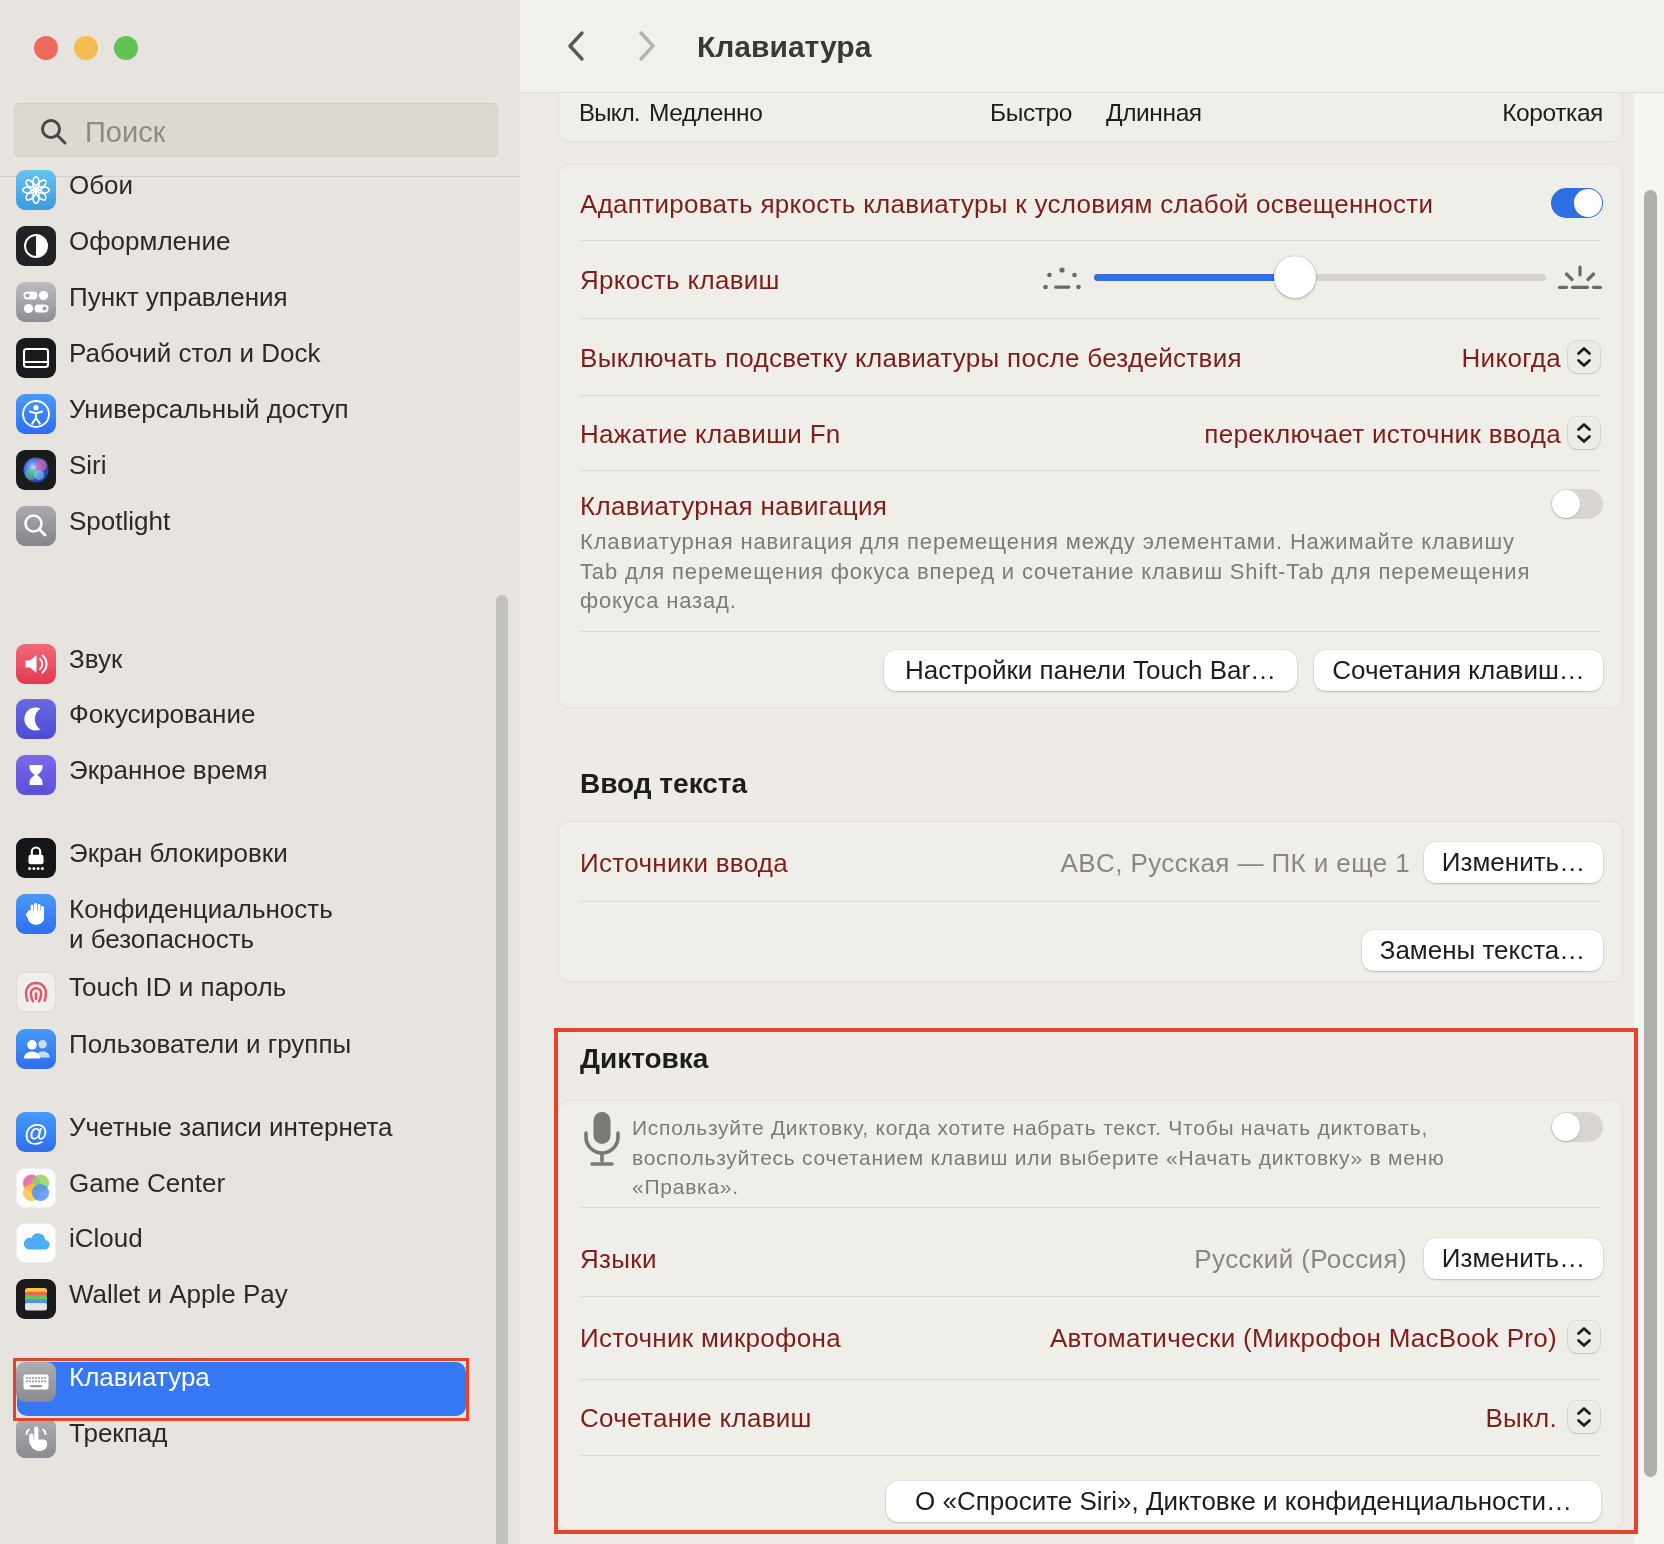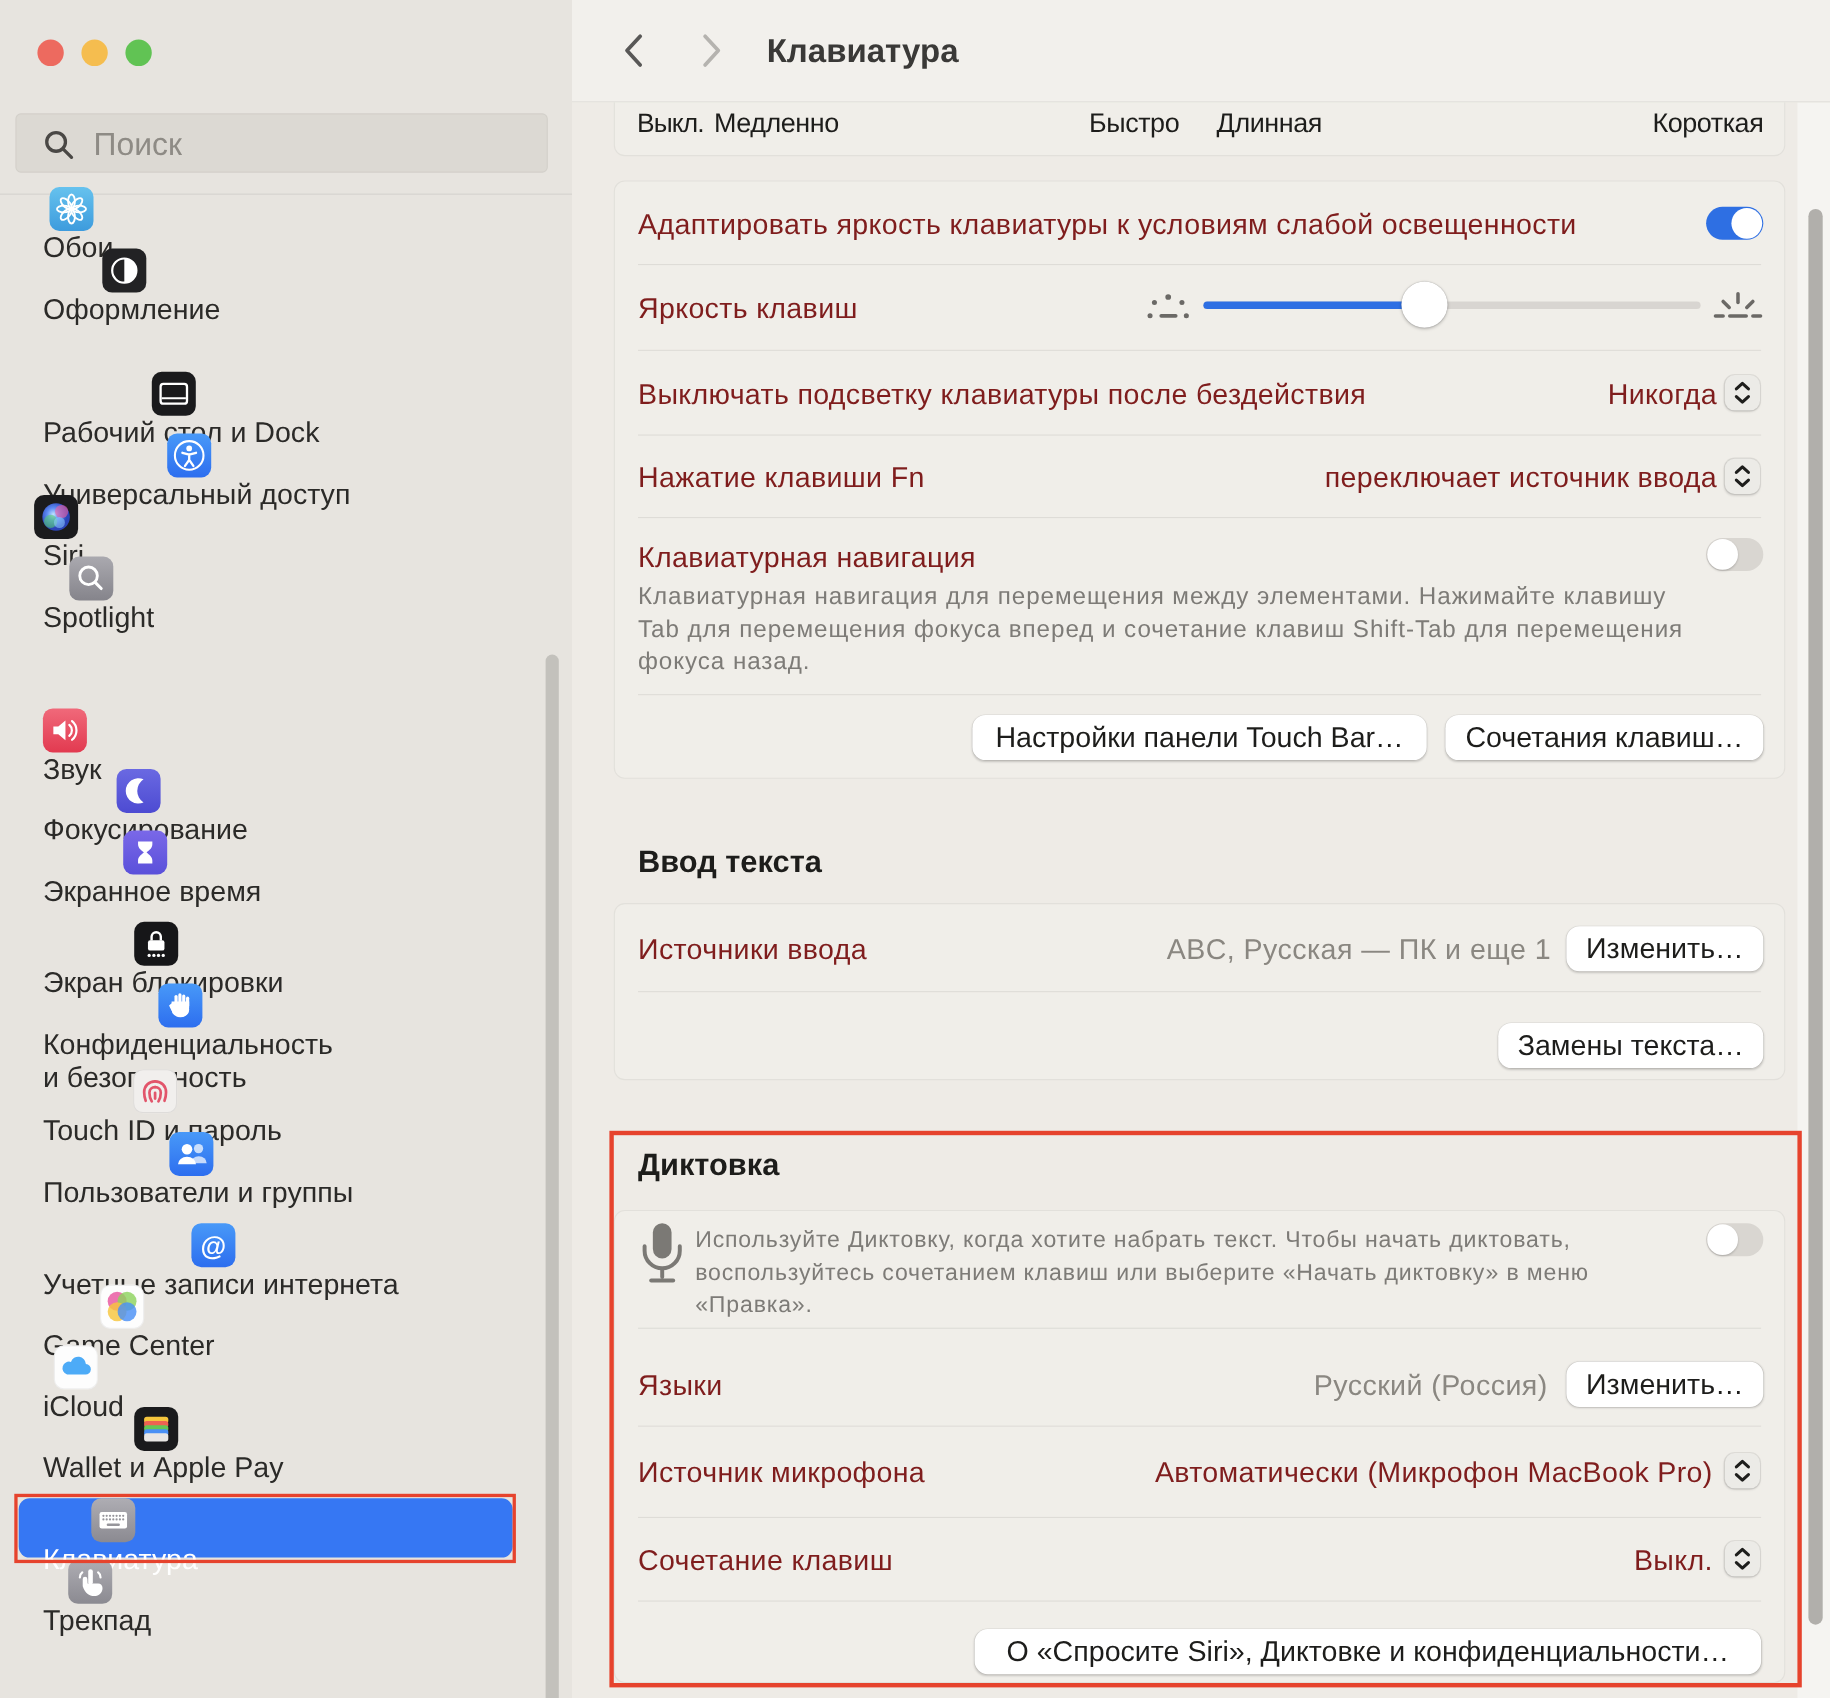--- a/index.html
+++ b/index.html
@@ -4,21 +4,21 @@
 <style>
   html,body{margin:0;padding:0;}
   body{width:1664px;height:1544px;font-family:"Liberation Sans",sans-serif;overflow:hidden;position:relative;background:#efede9;}
   .abs{position:absolute;}
   
   #sidebar{position:absolute;left:0;top:0;width:520px;height:1544px;background:#e7e4df;border-right:1px solid #d2cfca;}
   .light{position:absolute;top:36px;width:24px;height:24px;border-radius:50%;}
   #search{position:absolute;left:14px;top:103px;width:484px;height:54px;border-radius:5px;background:#dcd9d3;border:1px solid #d3d0ca;box-sizing:border-box;}
   #search .ph{position:absolute;left:70px;top:12px;font-size:29px;color:#8e8b85;}
   #sidesep{position:absolute;left:0;top:176px;width:520px;height:1px;background:#d5d2cd;}
-  .sitem{position:absolute;left:26px;height:56px;display:flex;align-items:center;flex-direction:column;}
+  .sitem{position:absolute;left:16px;height:56px;display:flex;}
   .sicon{width:40px;height:40px;border-radius:9px;flex:0 0 40px;position:relative;overflow:hidden;}
   .slbl{margin-left:13px;font-size:26px;color:#2b2a28;white-space:nowrap;line-height:30px;}
   #selrow{position:absolute;left:17px;top:1362px;width:449px;height:54px;border-radius:10px;background:#3677f3;}
   #sidescroll{position:absolute;left:496px;top:595px;width:12px;height:960px;border-radius:6px;background:#c3c1bc;}
   
   #titlebar{position:absolute;left:520px;top:0;width:1144px;height:93px;background:#f2f0ec;border-bottom:1px solid #e2e0db;box-sizing:border-box;z-index:20;}
   #mainbg{position:absolute;left:520px;top:0;width:1144px;height:1544px;background:#eeebe6;}
   .desc{white-space:nowrap;}
   #gutter{position:absolute;left:1634px;top:93px;width:30px;height:1451px;background:#f5f4f1;}
   .card{position:absolute;left:558px;width:1065px;background:#f0eee9;border:1px solid #e2e0db;border-radius:10px;box-sizing:border-box;}
@@ -72,20 +72,35 @@
       <div class="slbl">Обои</div>
   </div>
   <div class="sitem" style="top:226px;">
     <div class="sicon" style="background:#222224;">
       <svg width="40" height="40" viewBox="0 0 40 40">
           <circle cx="20" cy="20" r="11" fill="none" stroke="#fff" stroke-width="2"></circle>
           <path d="M20 9 A11 11 0 0 1 20 31 Z" fill="#fff"></path>
         </svg>
     </div>
       <div class="slbl">Оформление</div>
+  </div>
+  <div class="sitem" style="top:282px;">
+    <div class="sicon" style="background:linear-gradient(180deg,#bcbbc0,#8f8e95);">
+      <svg width="40" height="40" viewBox="0 0 40 40">
+          <g fill="#fff">
+        <rect x="7.5" y="9.5" width="14" height="8" rx="4"></rect>
+            <circle cx="27.5" cy="13.5" r="4.6"></circle>
+        <circle cx="12.5" cy="26.5" r="4.6"></circle>
+            <rect x="18.5" y="22.5" width="14" height="8" rx="4"></rect>
+      </g>
+          <circle cx="11.5" cy="13.5" r="2.1" fill="#a2a1a7"></circle>
+          <circle cx="28.5" cy="26.5" r="2.1" fill="#a2a1a7"></circle>
+        </svg>
+    </div>
+      <div class="slbl">Пункт управления</div>
   </div>
   <div class="sitem" style="top:338px;">
     <div class="sicon" style="background:#1a1a1c;">
       <svg width="40" height="40" viewBox="0 0 40 40">
           <rect x="8" y="11" width="24" height="18" rx="2.5" fill="none" stroke="#fff" stroke-width="2.1"></rect>
           <line x1="9" y1="24" x2="31" y2="24" stroke="#fff" stroke-width="1.8"></line>
         </svg>
     </div>
       <div class="slbl">Рабочий стол и Dock</div>
   </div>

